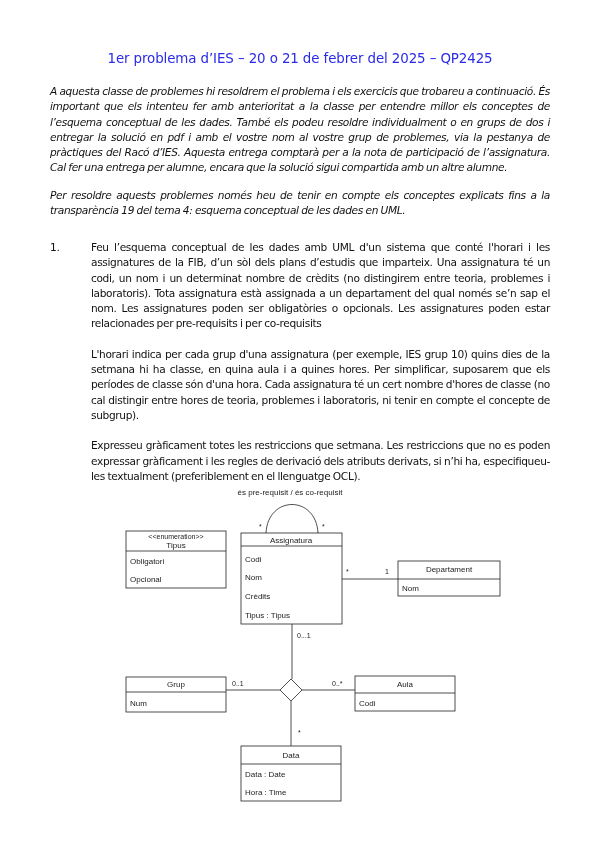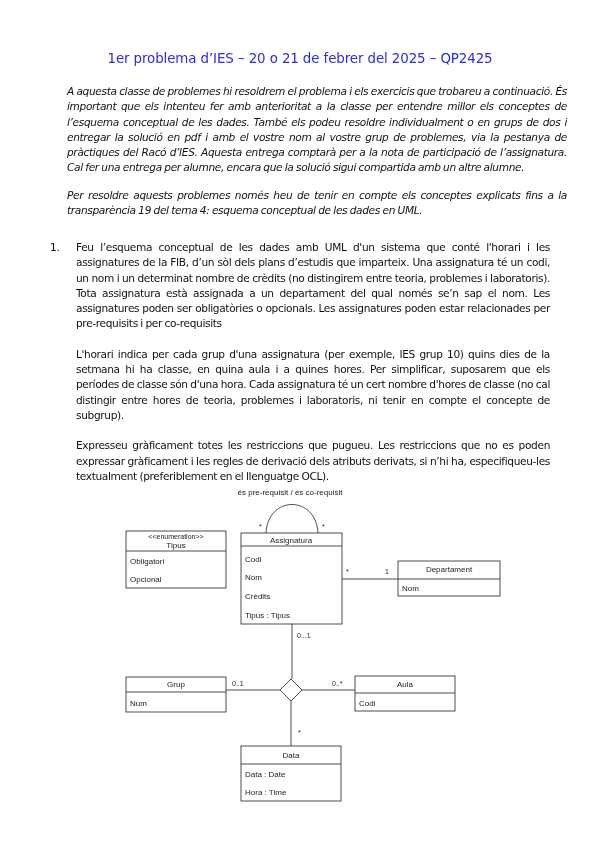--- a/index.html
+++ b/index.html
@@ -1,39 +1,39 @@
 <!DOCTYPE html>
 <html><head>
 <meta charset="utf-8">
 <style>
   html, body { margin: 0; padding: 0; background: #ffffff; }
   body { width: 600px; height: 848px; position: relative; overflow: hidden; font-family: "Liberation Sans", sans-serif; color: #000; }
   .title { position: absolute; left: 0; top: 51px; width: 600px; text-align: center; color: #2a2ae8; font-size: 13.4px; font-family: "DejaVu Sans", sans-serif; letter-spacing: -0.1px; }
-  .intro { position: absolute; left: 50px; width: 500px; font-style: italic; font-size: 10.6px; line-height: 15.3px; text-align: justify; color: #111; font-family: "DejaVu Sans", sans-serif; letter-spacing: -0.35px; word-spacing: -0.5px; margin-left: 17px; }
+  .intro { position: absolute; left: 50px; width: 500px; font-style: italic; font-size: 10.6px; line-height: 15.3px; text-align: justify; color: #111; font-family: "DejaVu Sans", sans-serif; letter-spacing: -0.35px; word-spacing: -0.5px; }
   .intro1 { top: 84px; }
   .intro2 { top: 188px; }
   .item { position: absolute; left: 50px; top: 240px; width: 500px; font-size: 10.6px; line-height: 15.3px; color: #111; font-family: "DejaVu Sans", sans-serif; letter-spacing: -0.35px; word-spacing: -0.5px; }
   .item .num { position: absolute; left: 0; top: 0; }
-  .item .para { margin-left: 26px; text-align: justify; margin-bottom: 15px; }
+  .item .para { margin-left: 41px; text-align: justify; margin-bottom: 15px; }
   svg.diagram { position: absolute; left: 0; top: 0; width: 600px; height: 848px; }
   svg text { font-family: "Liberation Sans", sans-serif; fill: #222; }
 </style>
 </head>
 <body>
 
 <div class="title">1er problema d’IES – 20 o 21 de febrer del 2025 – QP2425</div>
 
 <div class="intro intro1">A aquesta classe de problemes hi resoldrem el problema i els exercicis que trobareu a continuació. És important que els intenteu fer amb anterioritat a la classe per entendre millor els conceptes de l’esquema conceptual de les dades. També els podeu resoldre individualment o en grups de dos i entregar la solució en pdf i amb el vostre nom al vostre grup de problemes, via la pestanya de pràctiques del Racó d’IES. Aquesta entrega comptarà per a la nota de participació de l’assignatura. Cal fer una entrega per alumne, encara que la solució sigui compartida amb un altre alumne.</div>
 <div class="intro intro2">Per resoldre aquests problemes només heu de tenir en compte els conceptes explicats fins a la transparència 19 del tema 4: esquema conceptual de les dades en UML.</div>
 
 <div class="item">
   <span class="num">1.</span>
   <div class="para">Feu l’esquema conceptual de les dades amb UML d'un sistema que conté l'horari i les assignatures de la FIB, d’un sòl dels plans d’estudis que imparteix. Una assignatura té un codi, un nom i un determinat nombre de crèdits (no distingirem entre teoria, problemes i laboratoris). Tota assignatura està assignada a un departament del qual només se’n sap el nom. Les assignatures poden ser obligatòries o opcionals. Les assignatures poden estar relacionades per pre-requisits i per co-requisits</div>
   <div class="para">L'horari indica per cada grup d'una assignatura (per exemple, IES grup 10) quins dies de la setmana hi ha classe, en quina aula i a quines hores. Per simplificar, suposarem que els períodes de classe són d'una hora. Cada assignatura té un cert nombre d'hores de classe (no cal distingir entre hores de teoria, problemes i laboratoris, ni tenir en compte el concepte de subgrup).</div>
-  <div class="para">Expresseu gràficament totes les restriccions que pugueu. Les restriccions que no es poden expressar gràficament i les regles de derivació dels atributs derivats, si n’hi ha, especifiqueu-les textualment (preferiblement en el llenguatge OCL).</div>
+  <div class="para">Expresseu gràficament totes les restriccions que setmana. Les restriccions que no es poden expressar gràficament i les regles de derivació dels atributs derivats, si n’hi ha, especifiqueu-les textualment (preferiblement en el llenguatge OCL).</div>
 </div>
 
 <svg class="diagram" viewBox="0 0 600 848" xmlns="http://www.w3.org/2000/svg">
 
   <path d="M266 533 C 268 495, 316 495, 318 533" fill="none" stroke="#222" stroke-width="0.8"></path>
   <text x="290" y="495" font-size="8" text-anchor="middle">és pre-requisit / és co-requisit</text>
   <text x="259" y="529" font-size="7">*</text>
   <text x="322" y="529" font-size="7">*</text>
 
   <g>

